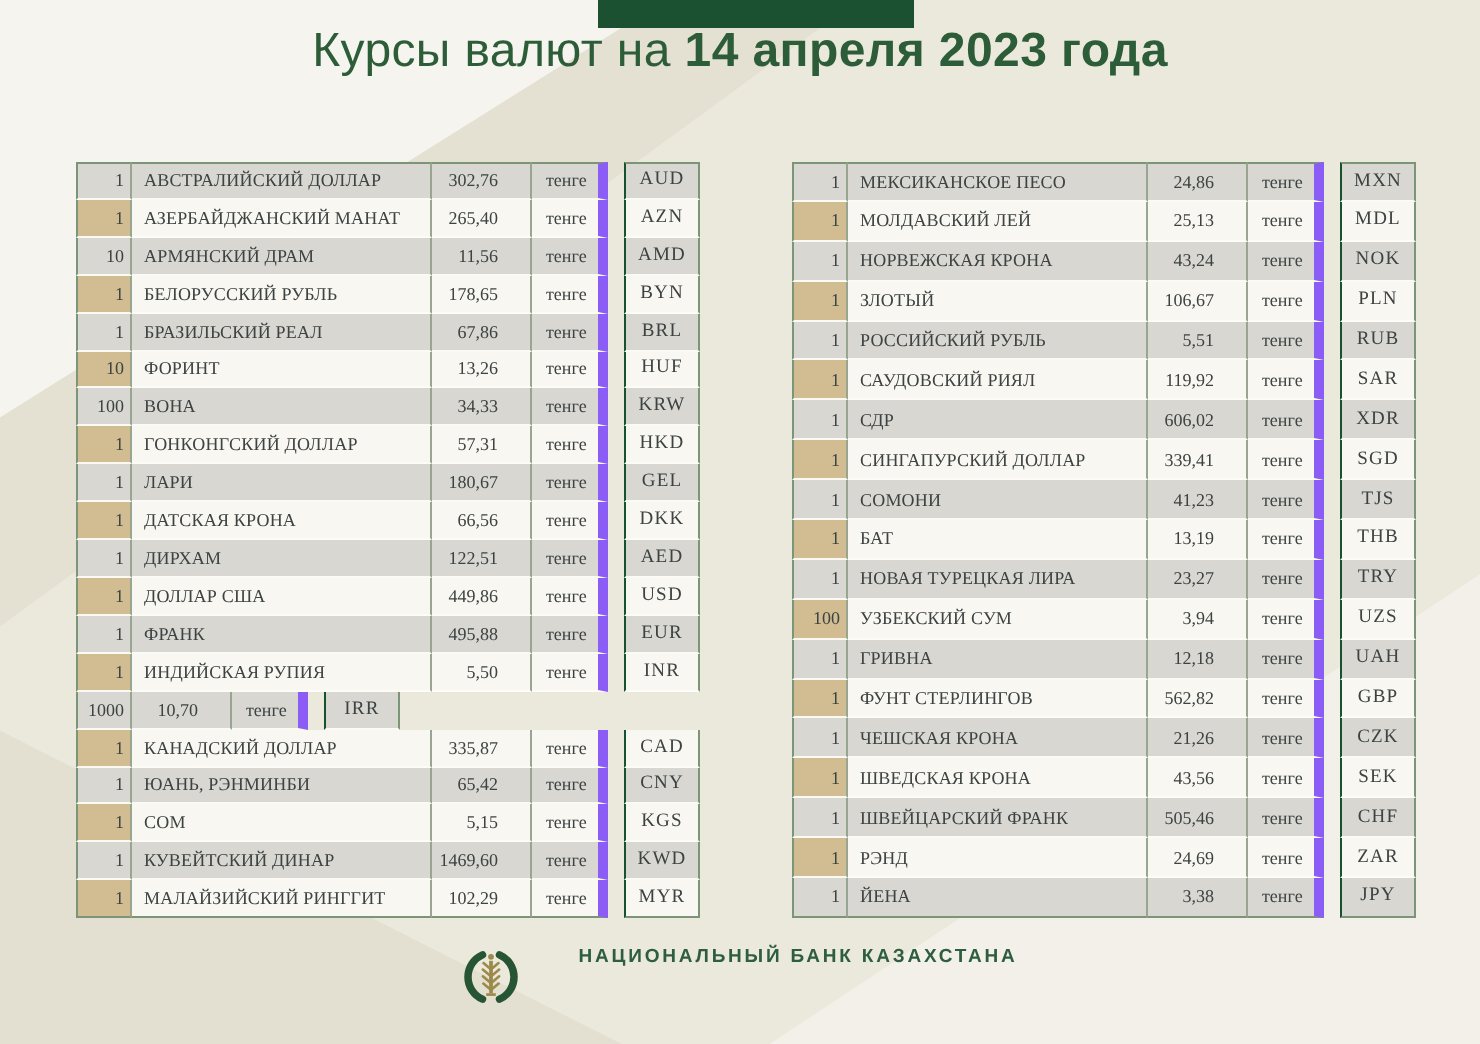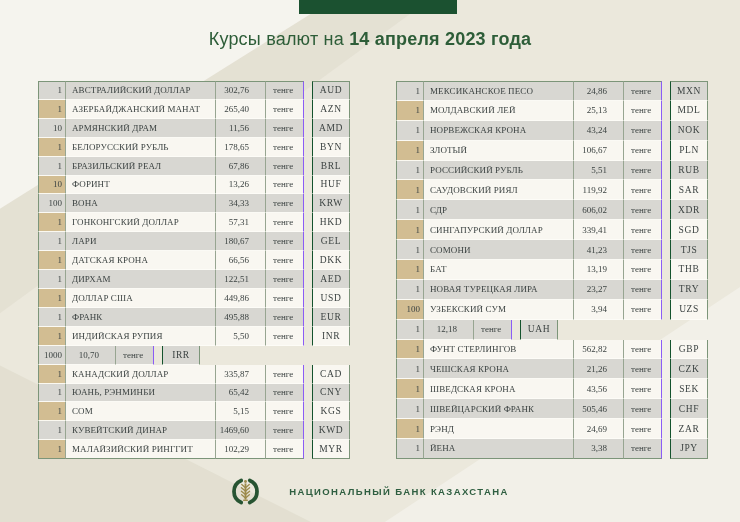--- a/index.html
+++ b/index.html
@@ -22,23 +22,23 @@
   .deco4 { background: rgba(255,255,255,0.35); clip-path: polygon(100% 55%, 100% 100%, 52% 100%); }
 
   .header-tab {
     position: absolute;
     left: 299px; top: 0;
     width: 158px; height: 14px;
     background: #1b5130;
   }
   .title {
     position: absolute;
-    top: 29px; left: 0; right: 0;
+    top: 12px; left: 0; right: 0;
     text-align: center;
-    font-size: 18px;
+    font-size: 24px;
     color: #2d5d38;
     letter-spacing: 0.2px;
   }
   .title .date { font-weight: bold; }
 
   .tables {
     position: absolute;
     top: 81px; left: 38px;
     display: flex;
     gap: 46px;
@@ -65,34 +65,33 @@
     overflow: hidden;
     white-space: nowrap;
   }
   .row-gray .cell  { background: #d8d7d2; }
   .row-white .cell { background: #f9f7f1; }
   .row-white .qty  { background: #d2bd92; }
 
   .qty  { width: 28px;  justify-content: flex-end; padding-right: 3px; border-left: 1px solid #7c9579; }
   .name { width: 150px; padding-left: 6px; letter-spacing: 0.1px; text-align: center; }
   .rate { width: 50px;  justify-content: flex-end; padding-right: 16px; }
-  .unit { width: 38px;  padding-left: 7px; border-right: 1px solid #8b5cf6; }
+  .unit { width: 38px;  padding-left: 7px; border-right: 5px solid #8b5cf6; }
   .gapcol { width: 8px; background: transparent; }
   .code { width: 38px;  justify-content: center; font-size: 9.5px; letter-spacing: 0.6px;
           border-left: 1px solid #14532d; border-right: 1px solid #7c9579; }
 
   .row:first-child .cell { border-top: 1px solid #7c9579; }
   .row:last-child  .cell { border-bottom: 1px solid #7c9579; }
 
   .footer {
     position: absolute;
     top: 473px; left: 0; right: 0;
     height: 36px;
     display: flex;
-    align-items: center;
     justify-content: center;
     gap: 29px;
   }
   .bank-name {
     font-size: 9.5px;
     font-weight: bold;
     letter-spacing: 1.4px;
     color: #2e5e40;
   }
 </style>
@@ -367,20 +366,21 @@
         <div class="row row-white">
           <div class="cell qty">100</div>
           <div class="cell name">УЗБЕКСКИЙ СУМ</div>
           <div class="cell rate">3,94</div>
           <div class="cell unit">тенге</div>
           <div class="gapcol"></div>
           <div class="cell code">UZS</div>
         </div>
         <div class="row row-gray">
           <div class="cell qty">1</div>
+          <div class="cell name">ГРИВНА</div>
           <div class="cell rate">12,18</div>
           <div class="cell unit">тенге</div>
           <div class="gapcol"></div>
           <div class="cell code">UAH</div>
         </div>
         <div class="row row-white">
           <div class="cell qty">1</div>
           <div class="cell name">ФУНТ СТЕРЛИНГОВ</div>
           <div class="cell rate">562,82</div>
           <div class="cell unit">тенге</div>

